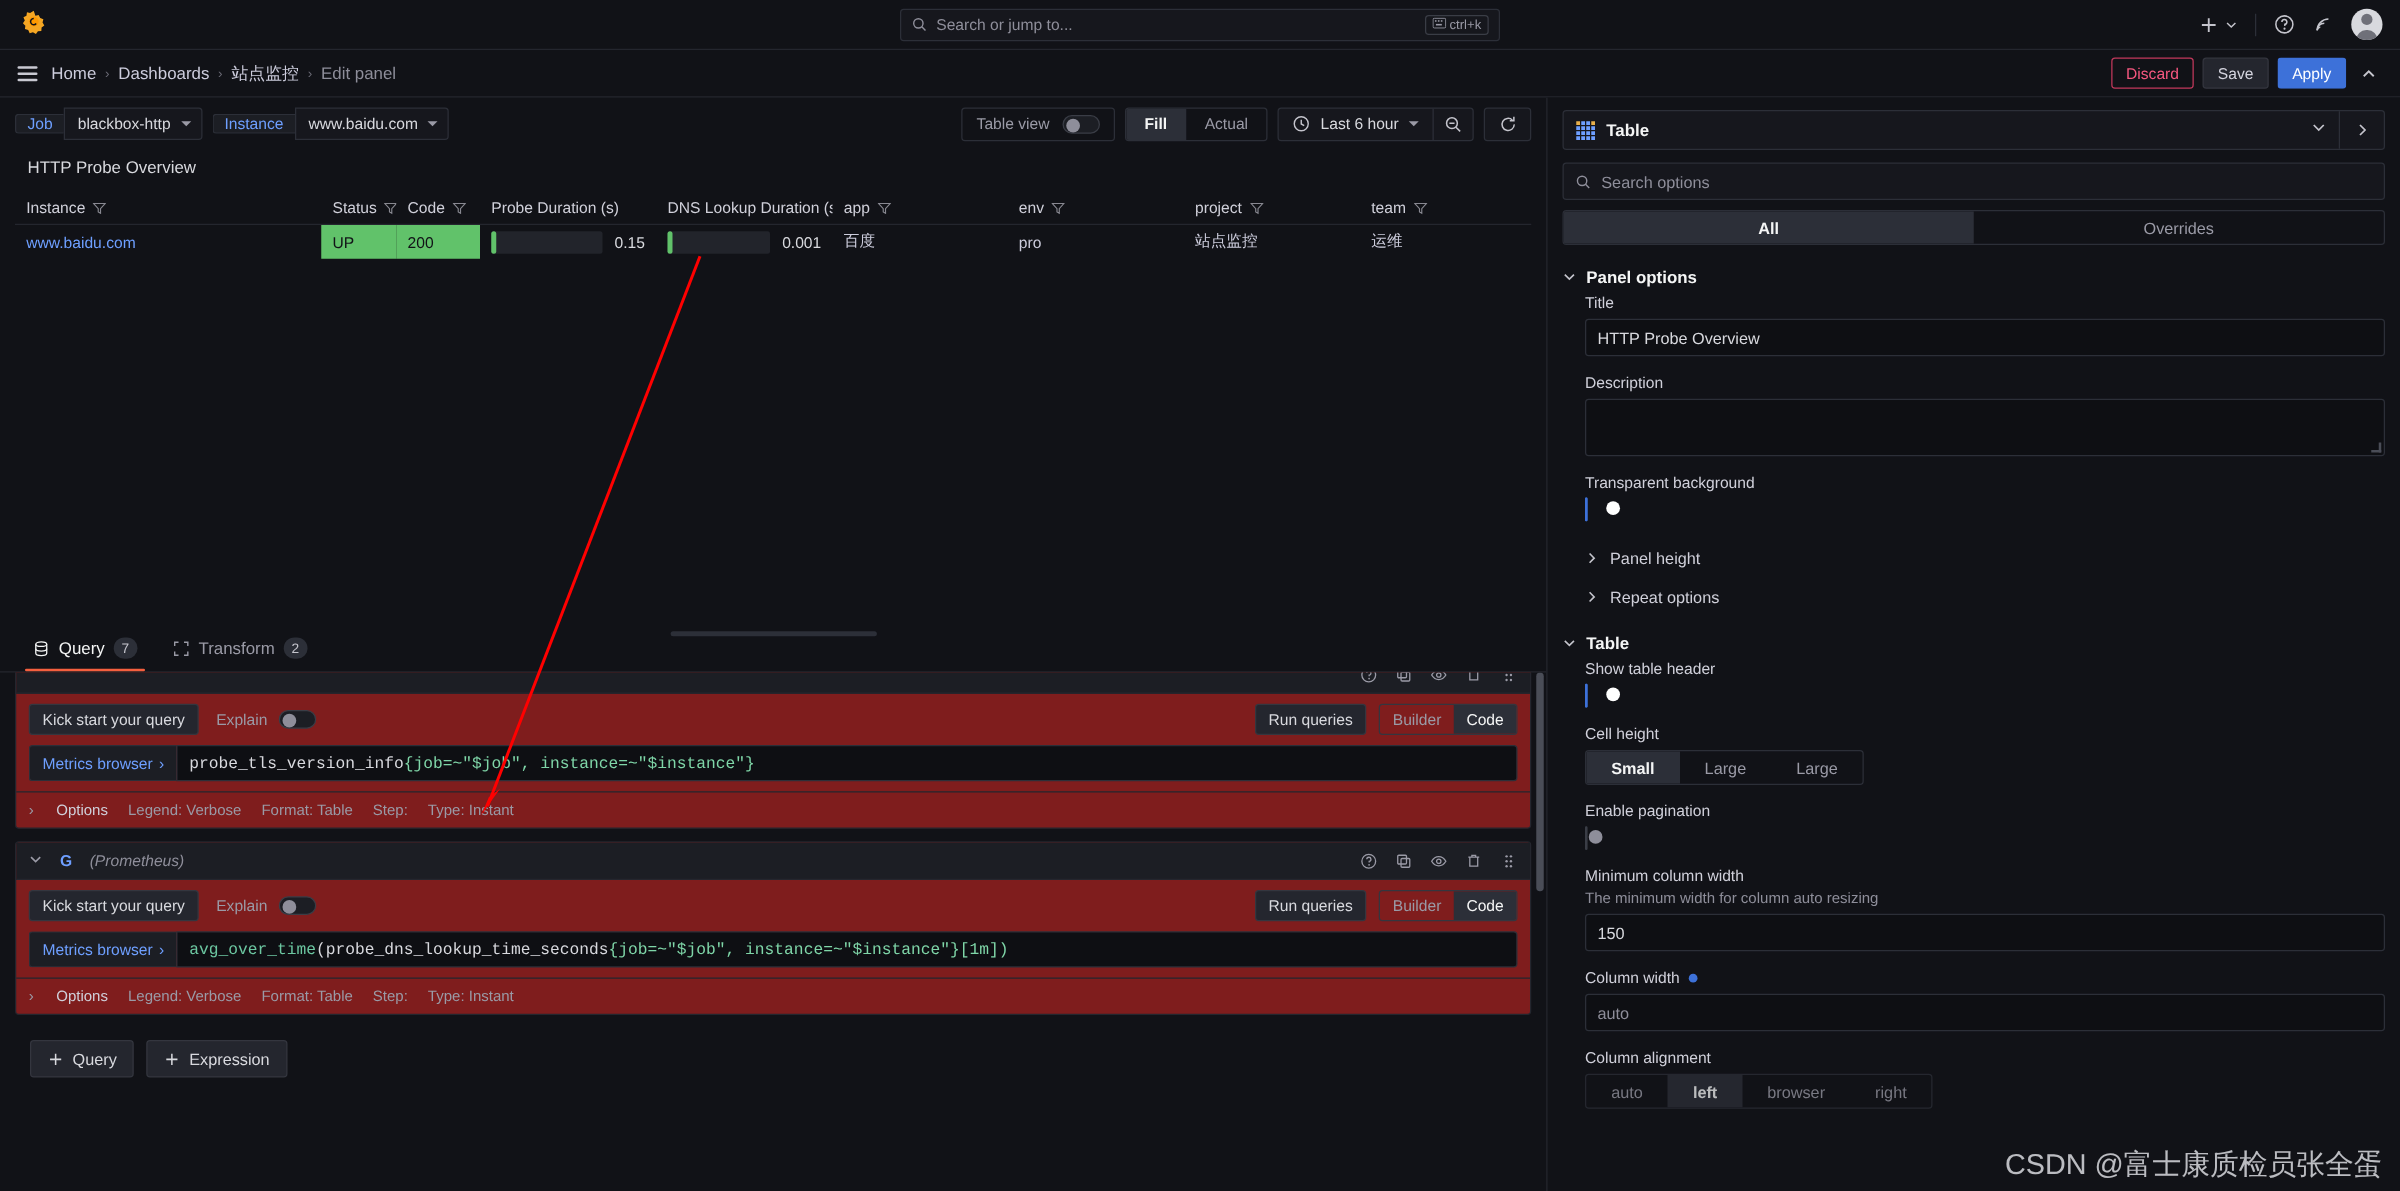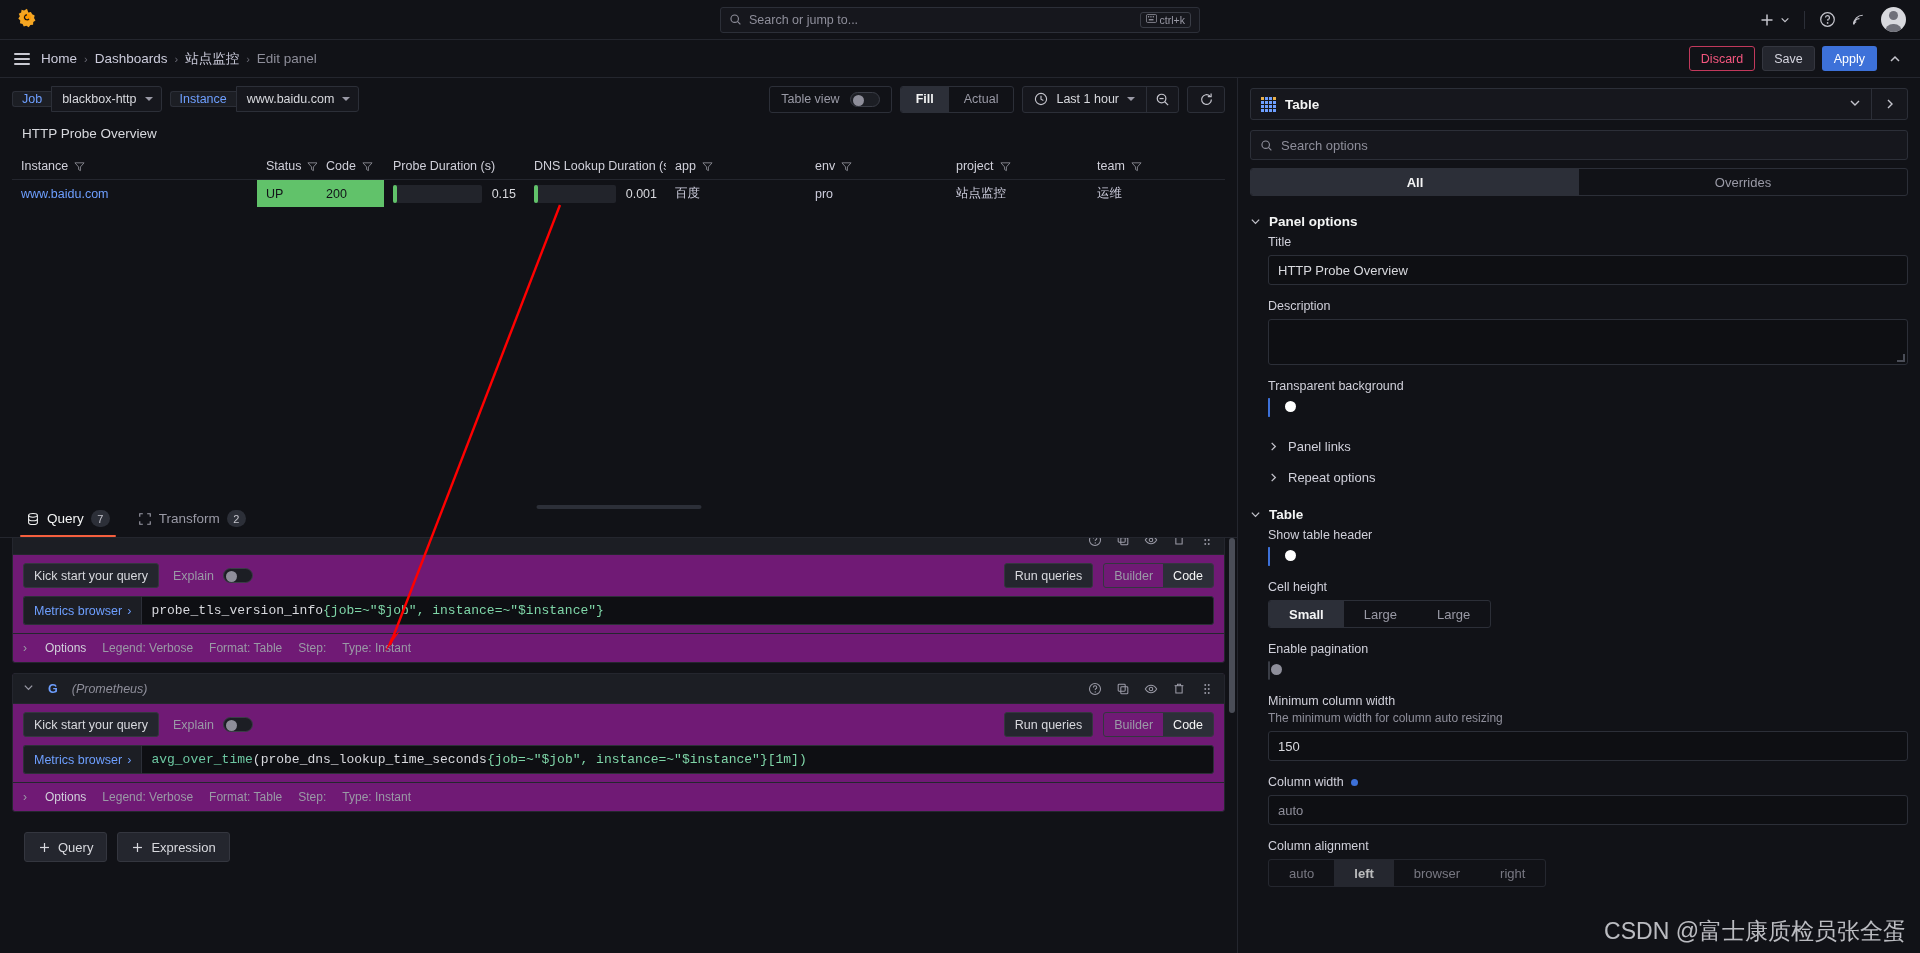--- a/index.html
+++ b/index.html
@@ -162,21 +162,21 @@
     font-size: 13.5px; color: #9a9aa6; cursor: pointer; position: relative;
   }
   .qtab.active { color: #f4f5f5; }
   .qtab.active::after { content: ''; position: absolute; left: 8px; right: 8px; bottom: 0; height: 2px; background: #f55f3e; border-radius: 2px; }
   .badge {
     background: #2c2f38; border-radius: 9px; min-width: 19px; height: 17px;
     display: flex; align-items: center; justify-content: center;
     font-size: 11px; color: #c4c4cc; padding: 0 5px;
   }
   .qbody { flex: 1; overflow: hidden; padding: 0 12px; position: relative; }
-  .qcard { background: #701a75; border: 1px solid #24262e; border-radius: 3px; margin-bottom: 10px; }
+  .qcard { background: #7f1d1d; border: 1px solid #24262e; border-radius: 3px; margin-bottom: 10px; }
   .qcard-head {
     height: 30px; display: flex; align-items: center; gap: 14px; padding: 0 10px;
     background: #1c1e24; border-bottom: 1px solid #24262e; font-size: 12.5px;
   }
   .qcard-head .qletter { color: #6e9fff; font-weight: 600; }
   .qcard-head .qds { color: #8e8e9a; font-style: italic; }
   .qhead-icons { margin-left: auto; display: flex; align-items: center; gap: 14px; color: #9a9aa6; }
   .qrow1 { display: flex; align-items: center; gap: 14px; padding: 8px 10px; }
   .kickstart {
     background: #24262e; border: 1px solid #34363f; border-radius: 3px;
@@ -399,21 +399,21 @@
           <div class="segmented">
             <div class="seg active">Fill</div>
             <div class="seg">Actual</div>
           </div>
           <div class="timebox">
             <div class="time-main">
               <svg width="14" height="14" viewBox="0 0 16 16">
                 <circle cx="8" cy="8" r="6.4" stroke="#c4c4cc" stroke-width="1.3" fill="none"></circle>
                 <polyline points="8,4.3 8,8.2 10.7,9.7" stroke="#c4c4cc" stroke-width="1.3" fill="none"></polyline>
               </svg>
-              <span>Last 1 hour</span>
+              <span>Last 6 hour</span>
               <span class="caret"></span>
             </div>
             <div class="time-zoomout">
               <svg width="15" height="15" viewBox="0 0 16 16">
                 <circle cx="7" cy="7" r="4.6" stroke="#c4c4cc" stroke-width="1.3" fill="none"></circle>
                 <line x1="4.8" y1="7" x2="9.2" y2="7" stroke="#c4c4cc" stroke-width="1.3"></line>
                 <line x1="10.4" y1="10.4" x2="14" y2="14" stroke="#c4c4cc" stroke-width="1.3"></line>
               </svg>
             </div>
           </div>
@@ -763,21 +763,21 @@
 
         <div class="field">
           <div class="field-label">Transparent background</div>
           <span class="toggle on"><span class="knob"></span></span>
         </div>
 
         <div class="collapse-row">
           <svg width="11" height="11" viewBox="0 0 12 12">
               <polyline points="4,2 8,6 4,10" stroke="#c4c4cc" stroke-width="1.4" fill="none"></polyline>
             </svg>
-          <span>Panel links</span>
+          <span>Panel height</span>
         </div>
         <div class="collapse-row">
           <svg width="11" height="11" viewBox="0 0 12 12">
               <polyline points="4,2 8,6 4,10" stroke="#c4c4cc" stroke-width="1.4" fill="none"></polyline>
             </svg>
           <span>Repeat options</span>
         </div>
 
         <div class="section-head" style="margin-top:6px">
           <svg width="11" height="11" viewBox="0 0 12 12">

